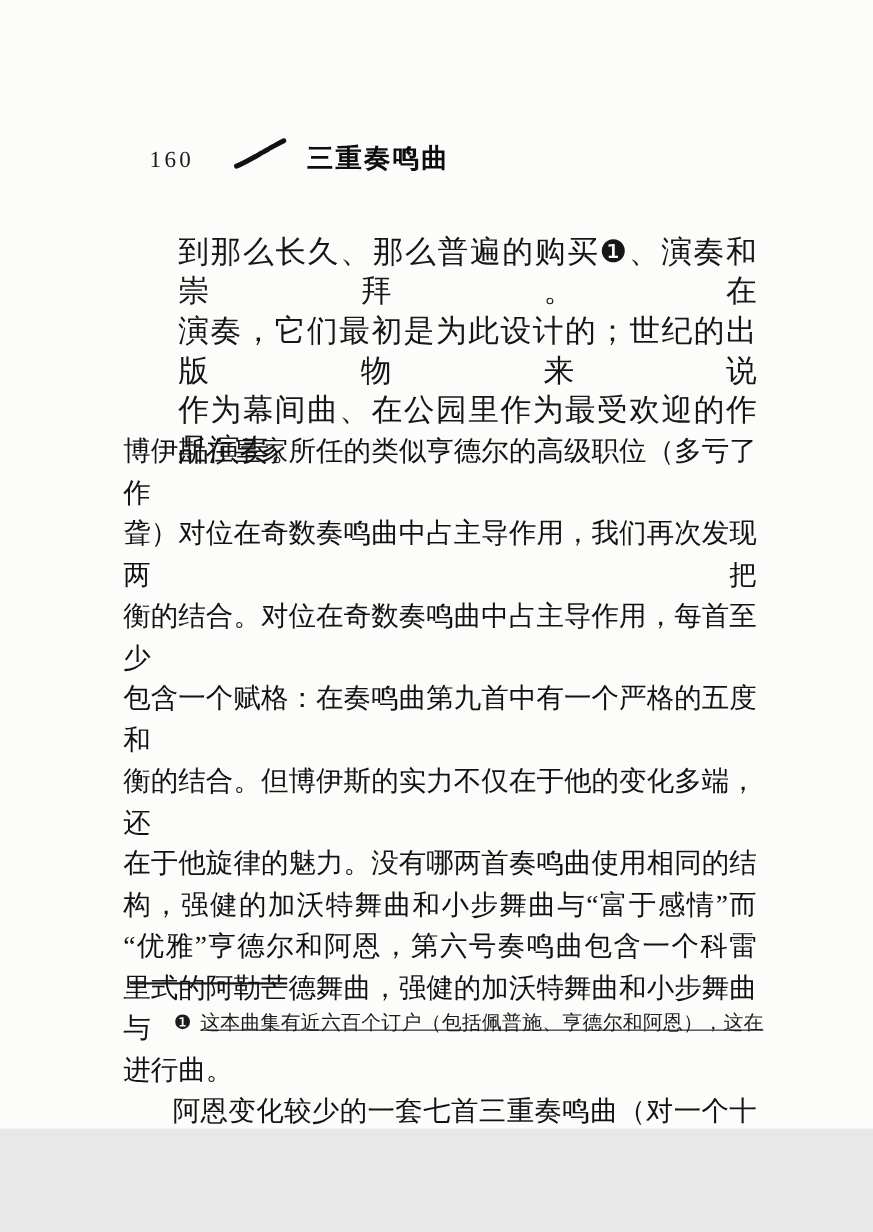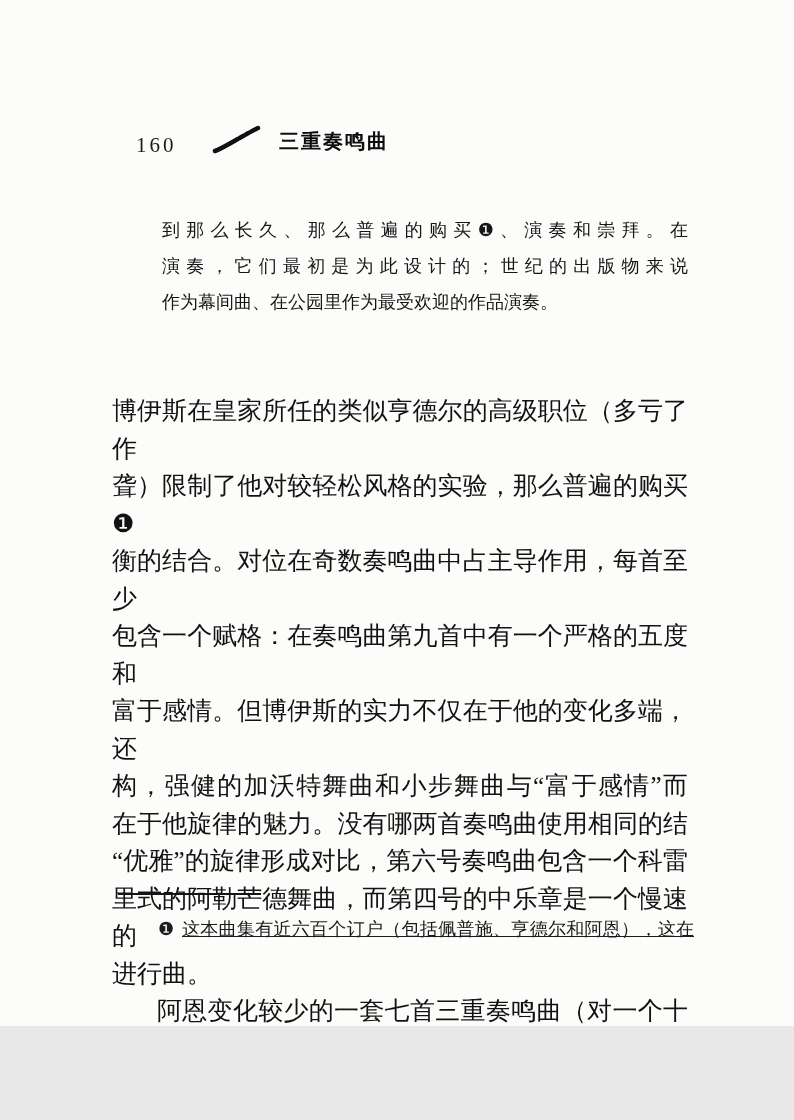--- a/index.html
+++ b/index.html
@@ -11,26 +11,26 @@
   }
   
   .pagenum {
     position:absolute; left:136px; top:133px;
     font-size:21px; letter-spacing:3px; color:#1a1a1a;
   }
   .quill { position:absolute; left:212px; top:125px; width:50px; height:30px; }
   .running-title {
     position:absolute; left:279px; top:128px;
     font-family:"Liberation Sans", sans-serif;
-    font-size:20px; font-weight:700; letter-spacing:2px; color:#0d0d0d;
+    font-size:24px; font-weight:700; letter-spacing:2px; color:#0d0d0d;
   }
   
   .quote {
     position:absolute; left:162px; top:212px; width:526px;
-    font-size:18px; line-height:36px; color:#161616;
+    font-size:28px; line-height:36px; color:#161616;
   }
   
   .body {
     position:absolute; left:112px; top:392px; width:576px;
     font-size:25px; line-height:37.5px; color:#121212;
   }
   .jl { text-align:justify; text-align-last:justify; }
   .le { text-align:justify; text-align-last:left; }
   .indent { padding-left:45px; }
   
@@ -62,28 +62,28 @@
   <span class="running-title">三重奏鸣曲</span>
 
   <div class="quote">
     <div class="jl">到那么长久、那么普遍的购买❶、演奏和崇拜。在</div>
     <div class="jl">演奏，它们最初是为此设计的；世纪的出版物来说</div>
     <div class="le">作为幕间曲、在公园里作为最受欢迎的作品演奏。</div>
   </div>
 
   <div class="body">
     <div class="jl">博伊斯在皇家所任的类似亨德尔的高级职位（多亏了作</div>
-    <div class="jl">聋）限制了他对较轻松风格的实验，那么普遍的购买❶</div>
+    <div class="jl">聋）对位在奇数奏鸣曲中占主导作用，我们再次发现两把</div>
     <div class="jl">衡的结合。对位在奇数奏鸣曲中占主导作用，每首至少</div>
     <div class="jl">包含一个赋格：在奏鸣曲第九首中有一个严格的五度和</div>
-    <div class="jl">富于感情。但博伊斯的实力不仅在于他的变化多端，还</div>
+    <div class="jl">衡的结合。但博伊斯的实力不仅在于他的变化多端，还</div>
+    <div class="jl">在于他旋律的魅力。没有哪两首奏鸣曲使用相同的结</div>
     <div class="jl">构，强健的加沃特舞曲和小步舞曲与“富于感情”而</div>
-    <div class="jl">在于他旋律的魅力。没有哪两首奏鸣曲使用相同的结</div>
-    <div class="jl">“优雅”的旋律形成对比，第六号奏鸣曲包含一个科雷</div>
-    <div class="jl">里式的阿勒芒德舞曲，而第四号的中乐章是一个慢速的</div>
+    <div class="jl">“优雅”亨德尔和阿恩，第六号奏鸣曲包含一个科雷</div>
+    <div class="jl">里式的阿勒芒德舞曲，强健的加沃特舞曲和小步舞曲与</div>
     <div class="le">进行曲。</div>
     <div class="jl indent">阿恩变化较少的一套七首三重奏鸣曲（对一个十八</div>
     <div class="jl">世纪的出版物来说，这个随意的数字很奇怪）多亏了作</div>
   </div>
 
   <div class="fnrule"></div>
   <div class="footnote">
     <span class="fnmark">❶</span>
     <div class="fntext">
       <div class="jl">这本曲集有近六百个订户（包括佩普施、亨德尔和阿恩），这在</div>

